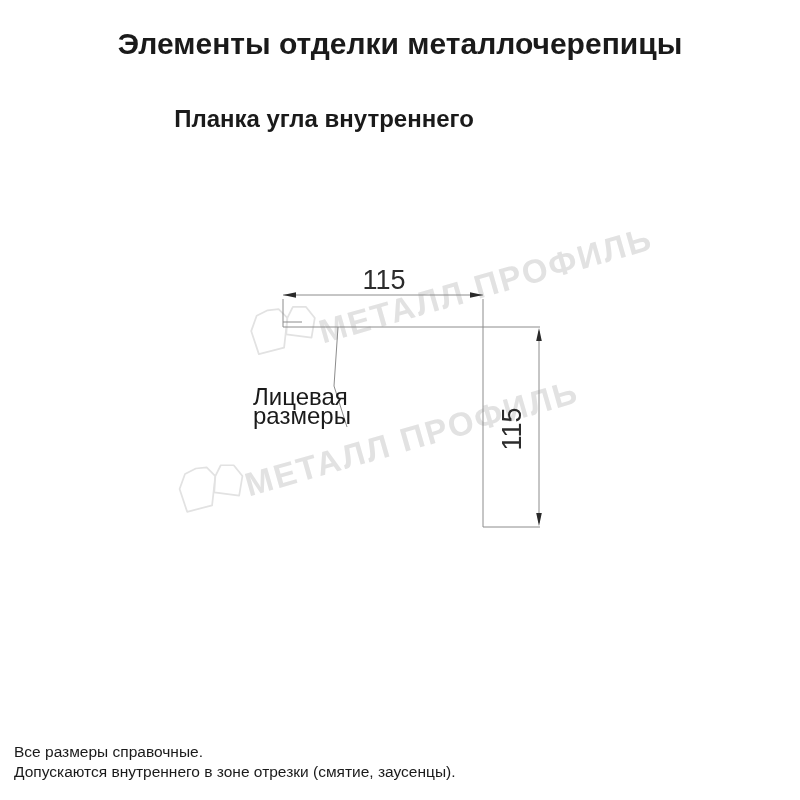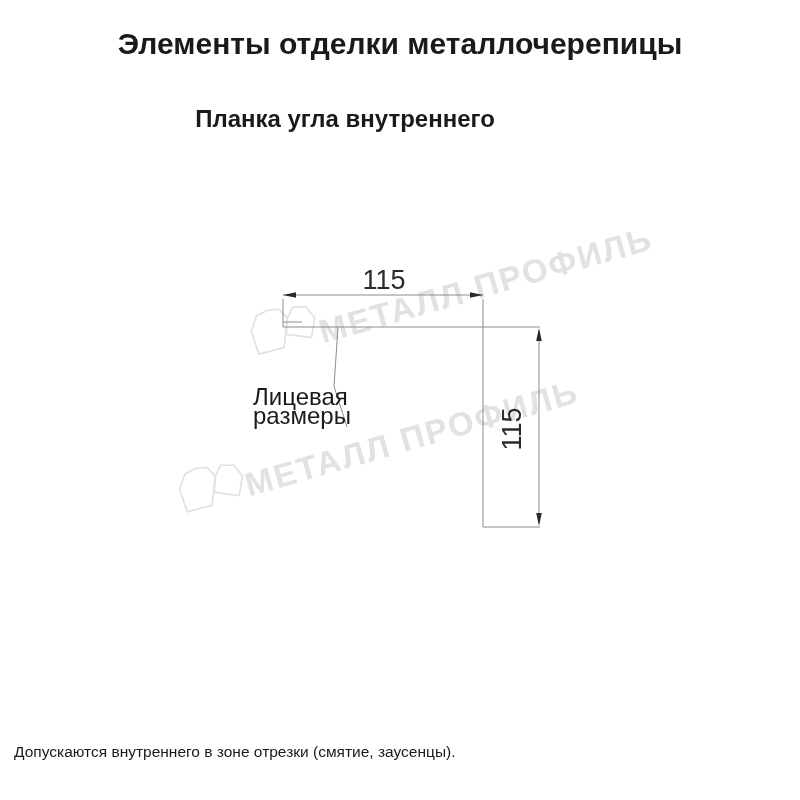--- a/index.html
+++ b/index.html
@@ -19,21 +19,21 @@
   .page { position:absolute; inset:0; }
 
   .title {
     position:absolute; top:27px; left:0; width:800px;
     text-align:center; margin:0;
     font-size:30px; font-weight:bold; color:var(--text);
   }
   .subtitle {
     position:absolute; top:100px; left:0; width:648px;
     text-align:center; font-size:24px; font-weight:bold;
-    color:var(--text); line-height:37px;padding-left:21px;
+    color:var(--text); line-height:37px;
   }
 
   .watermark-text {
     position:absolute;
     font-size:33px; font-weight:600; letter-spacing:2px;
     color:var(--watermark); white-space:nowrap;
     transform:rotate(-16deg); transform-origin:left center;
     user-select:none;
   }
   #wm1-text { left:320px; top:314px; }
@@ -104,16 +104,17 @@
 
     <polyline class="dline" points="338,327 334,386 347,427"></polyline>
   </svg>
 
   <div class="face-label">
     <div>Лицевая</div>
     <div>размеры</div>
   </div>
 
   <div class="footer">
+    <div>Все размеры справочные.</div>
     <div>Допускаются внутреннего в зоне отрезки (смятие, заусенцы).</div>
   </div>
 
 </div>
 
 </body></html>

